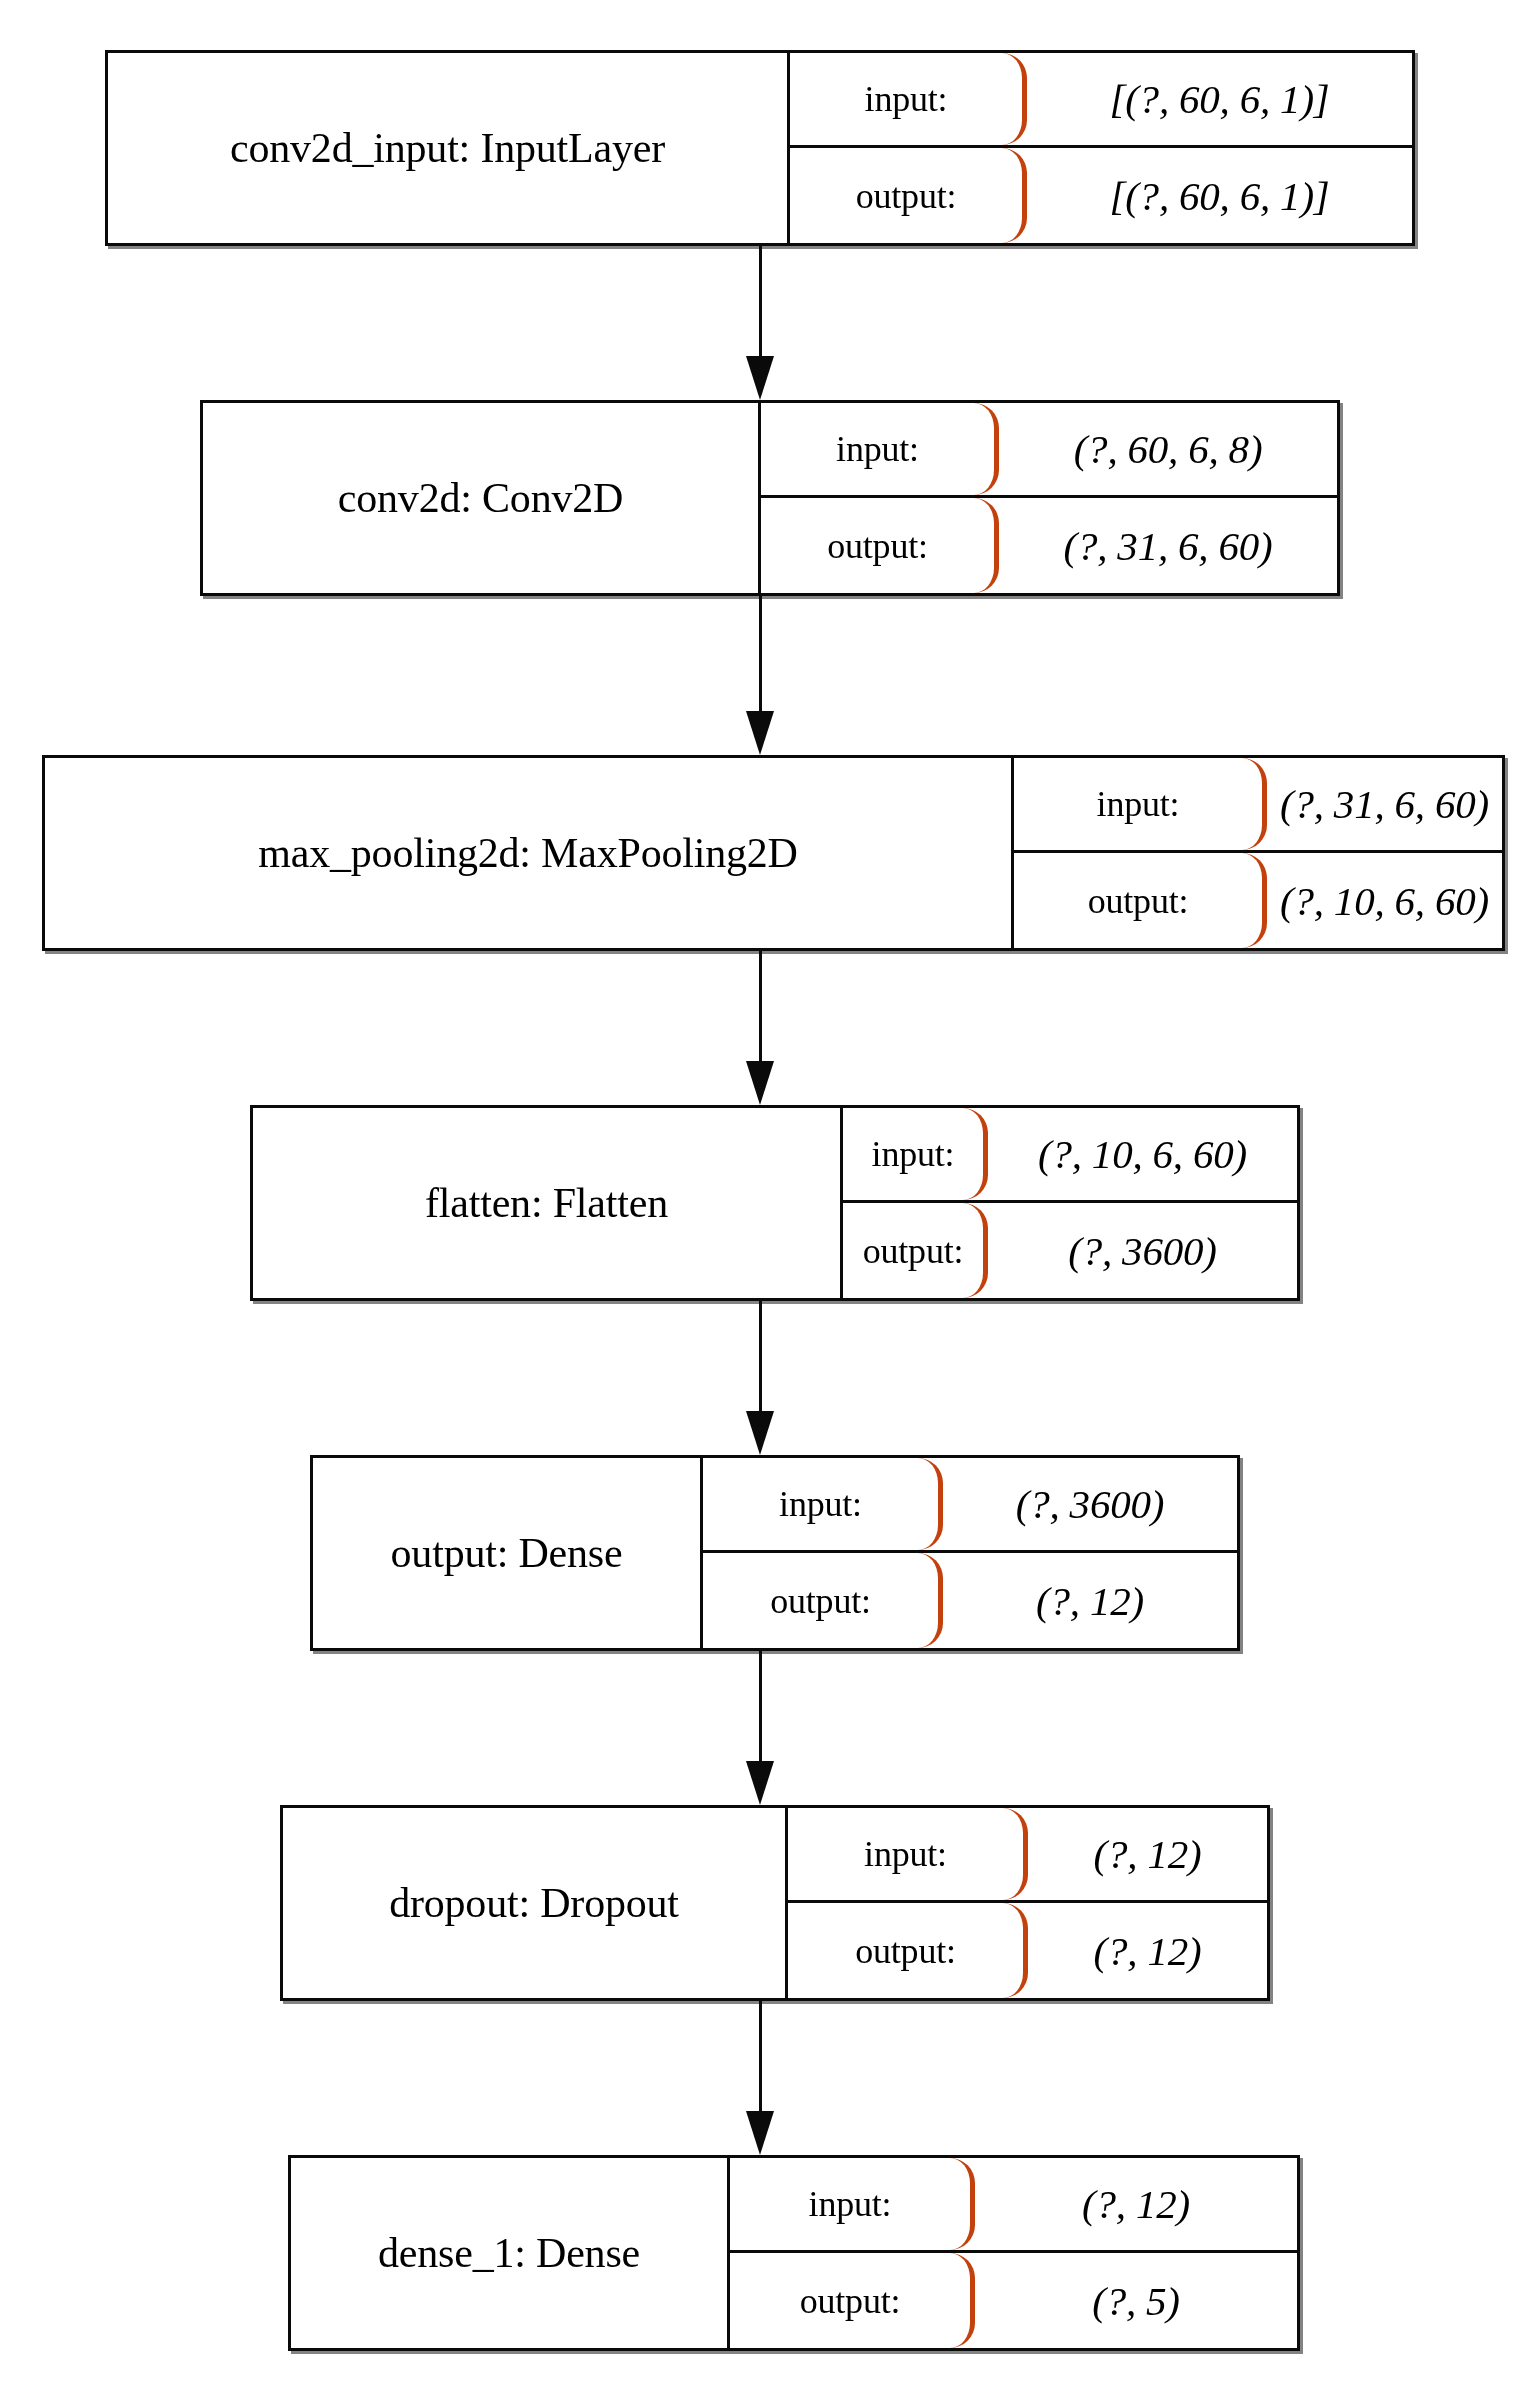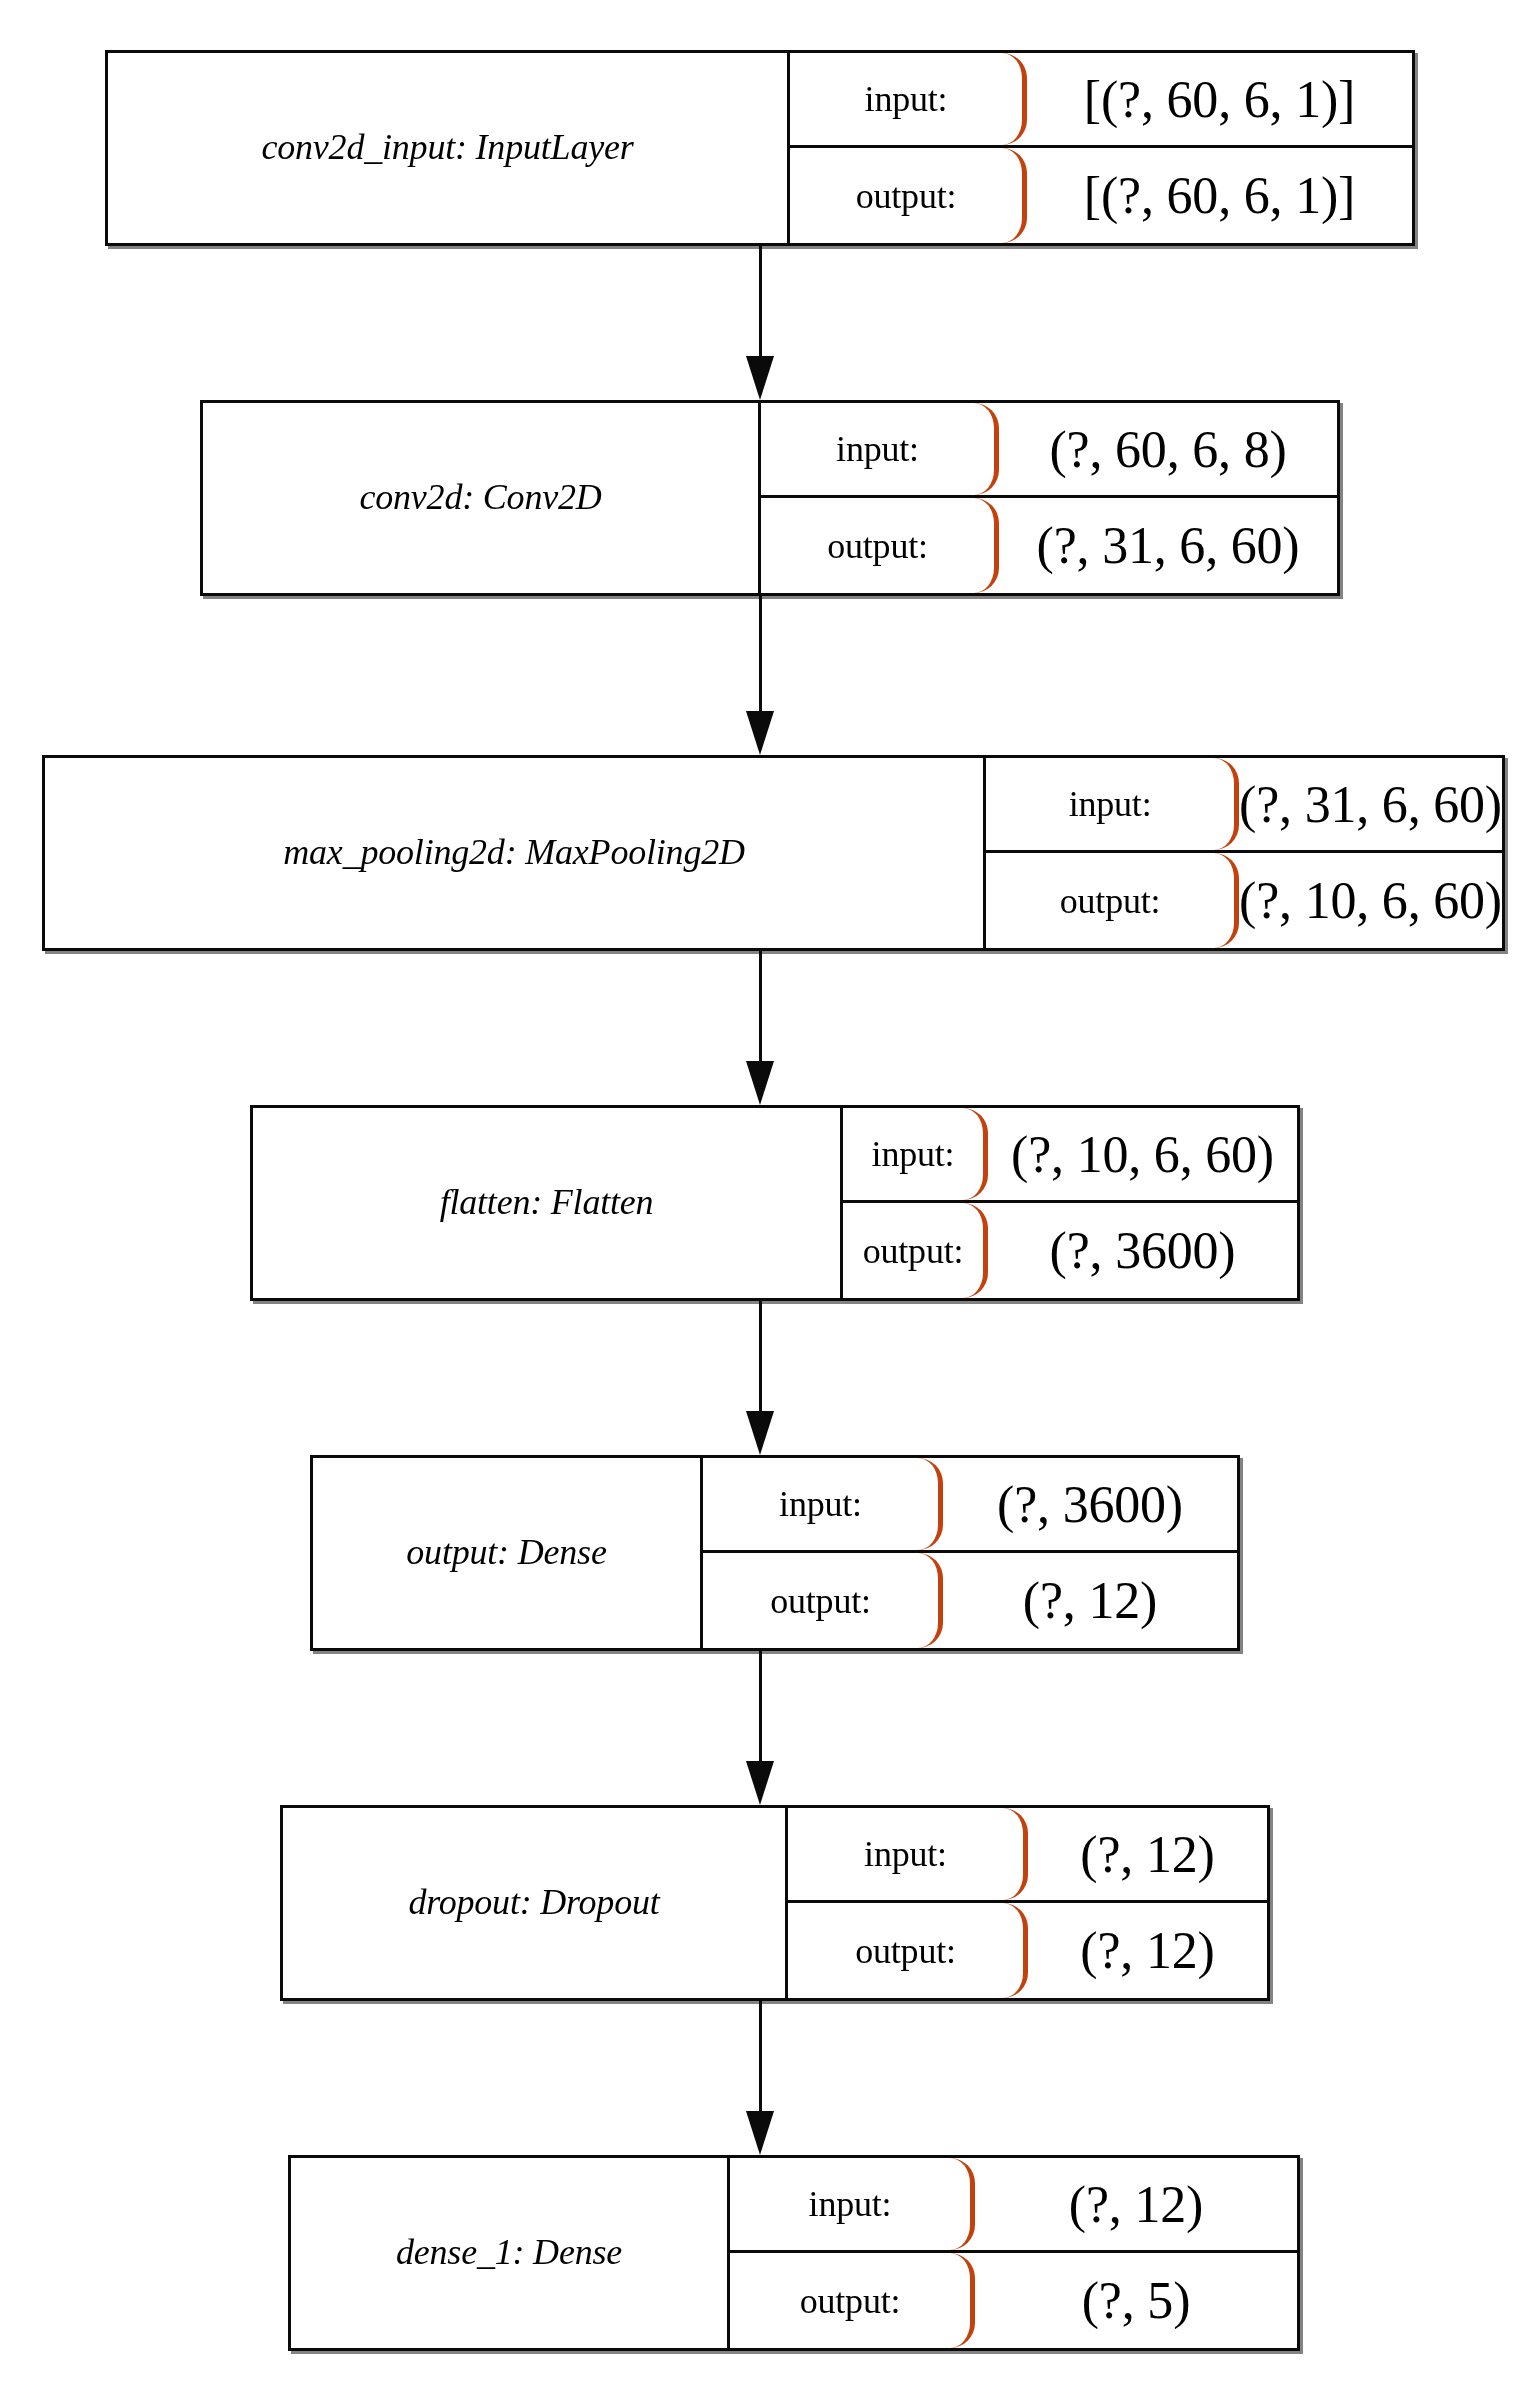--- a/index.html
+++ b/index.html
@@ -31,24 +31,23 @@
   }
   .node-name {
     display: flex;
     align-items: center;
     justify-content: center;
     box-sizing: border-box;
     border-right: 3px solid #0a0a0a;
     text-align: center;
     padding: 0 10px;
     white-space: nowrap;
-    font-size: 36px;
+    font-size: 42px;
     line-height: 1.05;
     letter-spacing: -0.2px;
-    font-style: italic;
   }
   .node-table {
     display: flex;
     flex-direction: column;
     flex: 1 1 auto;
     box-sizing: border-box;
   }
   .node-row {
     display: flex;
     flex: 1 1 50%;
@@ -68,22 +67,23 @@
     letter-spacing: -0.2px;
     border-radius: 25px;
   }
   .cell-val {
     display: flex;
     align-items: center;
     justify-content: center;
     flex: 1 1 auto;
     box-sizing: border-box;
     white-space: nowrap;
-    font-size: 52px;
+    font-size: 41px;
     letter-spacing: -0.2px;
+    font-style: italic;
   }
 
   
   .edge {
     position: absolute;
   }
   .edge-line {
     position: absolute;
     left: 0;
     top: 0;

